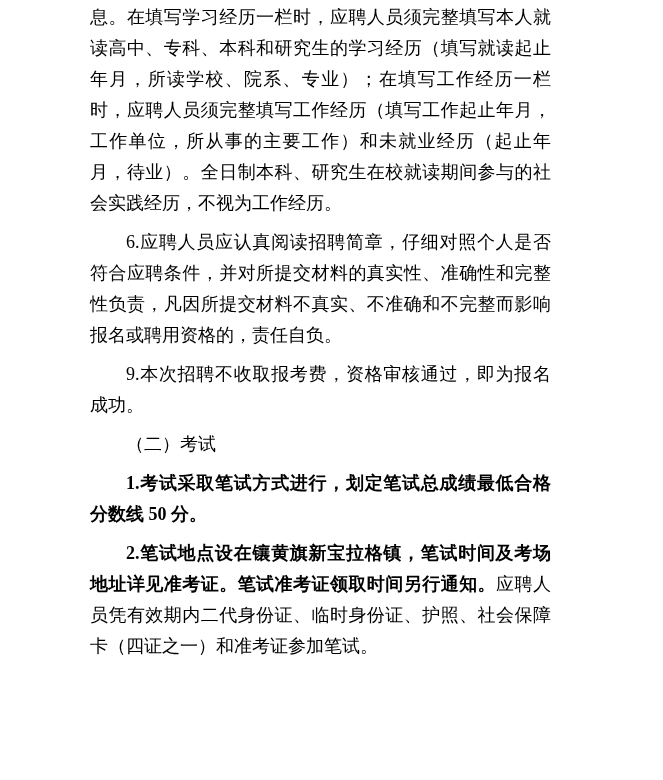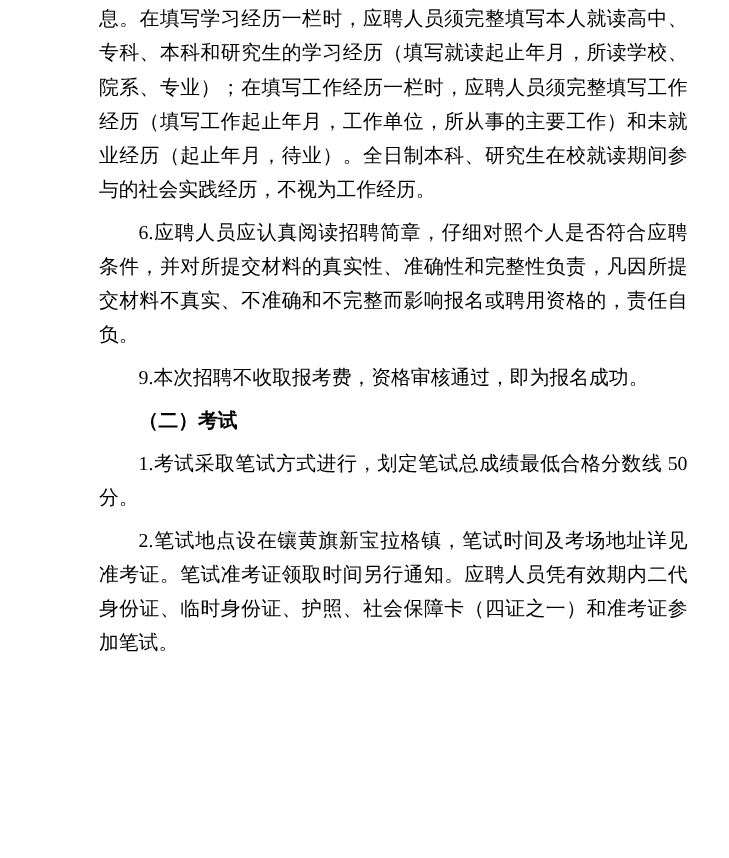--- a/index.html
+++ b/index.html
@@ -9,42 +9,42 @@
   }
   body {
     width: 663px;
     height: 780px;
     overflow: hidden;
   }
   .page {
     box-sizing: border-box;
     width: 663px;
     height: 780px;
-    padding: 2px 38px 0 90px;
+    padding: 2px 112px 0 90px;
     background: #ffffff;
     color: #000000;
     font-family: "Liberation Serif", "DejaVu Serif", serif;
     font-size: 18px;
     line-height: 31px;
     text-align: justify;
   }
   .page p {
     margin: 0 0 8px 0;
     text-indent: 2em;
     word-break: break-all;
   }
   .page p.no-indent {
     text-indent: 0;
   }
   .page p.heading {
     margin-top: 6px;
-    font-weight: 700;
+    font-weight: 400;
   }
   .bold {
-    font-weight: 400;
+    font-weight: 700;
   }
 </style>
 </head>
 <body>
 
 <div class="page">
 
   <p class="no-indent">息。在填写学习经历一栏时，应聘人员须完整填写本人就读高中、专科、本科和研究生的学习经历（填写就读起止年月，所读学校、院系、专业）；在填写工作经历一栏时，应聘人员须完整填写工作经历（填写工作起止年月，工作单位，所从事的主要工作）和未就业经历（起止年月，待业）。全日制本科、研究生在校就读期间参与的社会实践经历，不视为工作经历。</p>
 
   <p>6.应聘人员应认真阅读招聘简章，仔细对照个人是否符合应聘条件，并对所提交材料的真实性、准确性和完整性负责，凡因所提交材料不真实、不准确和不完整而影响报名或聘用资格的，责任自负。</p>

